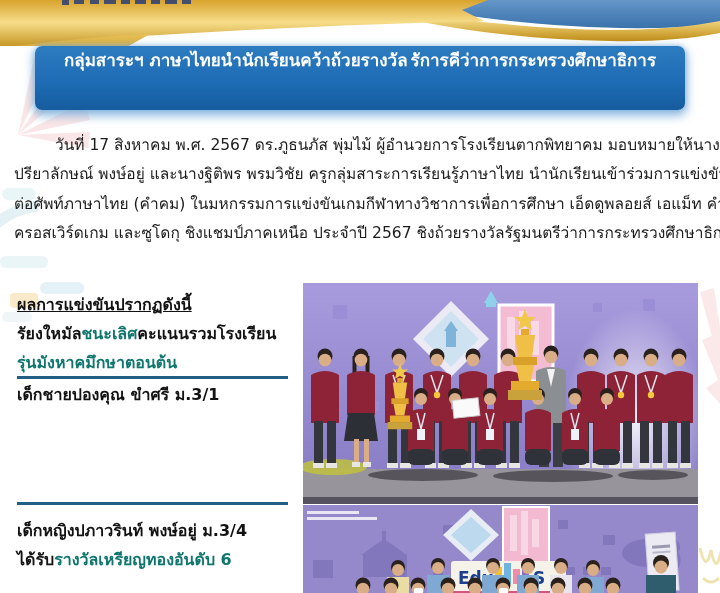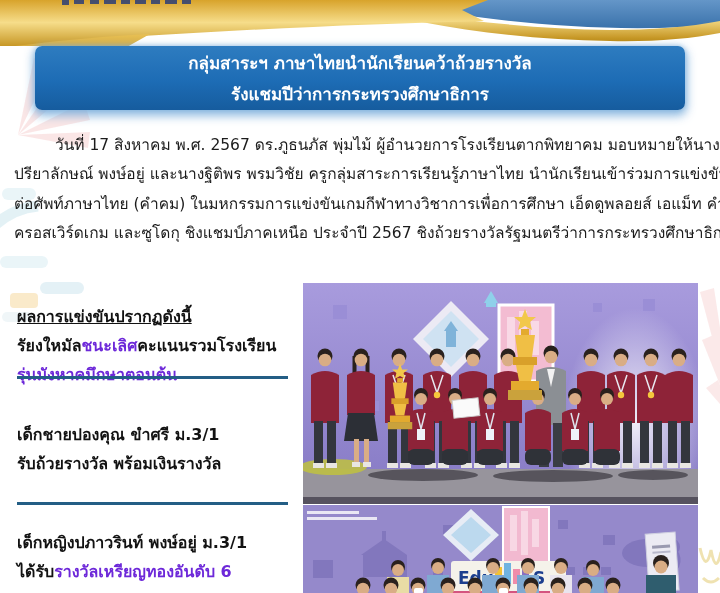--- a/index.html
+++ b/index.html
@@ -8,35 +8,35 @@
     font-family:"DejaVu Sans",sans-serif;
   }
   .layer{position:absolute;left:0;top:0;}
   
   .title-bar{
     position:absolute;left:35px;top:46px;width:650px;height:64px;
     background:linear-gradient(180deg,#2e7cc0 0%,#1d6cb5 55%,#165c9e 100%);
     border-radius:7px;
     box-shadow:0 4px 10px 2px rgba(125,175,220,.85),0 0 5px rgba(125,175,220,.6);
     color:#ffffff;font-weight:bold;font-size:17px;text-align:center;
-    display:flex;flex-direction:column;justify-content:center;gap:3px;
+    display:flex;flex-direction:row;justify-content:center;gap:3px;
     line-height:28px;z-index:3;
   }
   
   .article{
     position:absolute;left:14px;top:131px;width:695px;z-index:3;
     font-size:15.5px;line-height:29.3px;color:#1c1c1c;
   }
   .article .line{white-space:nowrap;}
   .article .indent{padding-left:41px;}
   
-  .col{position:absolute;left:17px;width:278px;z-index:3;font-weight:bold;color:#121212;margin-top:12px;}
+  .col{position:absolute;left:17px;width:278px;z-index:3;font-weight:bold;color:#121212;}
   .col .cline{font-size:16px;line-height:29px;white-space:nowrap;}
   .col .heading{text-decoration:underline;}
-  .red{color:#6d28d9;}
+  .red{color:#0f766e;}
   .divider{
     position:absolute;left:17px;width:271px;height:3px;background:#235e85;z-index:3;
   }
   
   .photo1{position:absolute;left:303px;top:283px;width:395px;height:221px;z-index:3;}
   .photo2-clip{position:absolute;left:303px;top:505px;width:395px;height:88px;overflow:hidden;z-index:3;}
 </style>
 </head>
 <body>
 
@@ -96,49 +96,48 @@
       <rect x="121" y="0" width="9" height="4"></rect>
         <rect x="135" y="0" width="11" height="4"></rect>
       <rect x="151" y="0" width="9" height="4"></rect>
         <rect x="165" y="0" width="12" height="4"></rect>
       <rect x="182" y="0" width="9" height="4"></rect>
     </g>
   </svg>
 
   <div class="title-bar">
     <div>กลุ่มสาระฯ ภาษาไทยนำนักเรียนคว้าถ้วยรางวัล</div>
-    <div>รังแชมปีว่าการกระทรวงศึกษาธิการ</div>
+    <div>รัการคีว่าการกระทรวงศึกษาธิการ</div>
   </div>
 
   <div class="article">
     <div class="line indent">วันที่ 17 สิงหาคม พ.ศ. 2567 ดร.ภูธนภัส พุ่มไม้ ผู้อำนวยการโรงเรียนตากพิทยาคม  มอบหมายให้นางสาว</div>
     <div class="line">ปรียาลักษณ์ พงษ์อยู่ และนางฐิติพร พรมวิชัย ครูกลุ่มสาระการเรียนรู้ภาษาไทย นำนักเรียนเข้าร่วมการแข่งขันการ</div>
     <div class="line">ต่อศัพท์ภาษาไทย (คำคม) ในมหกรรมการแข่งขันเกมกีฬาทางวิชาการเพื่อการศึกษา เอ็ดดูพลอยส์ เอแม็ท คำคม</div>
     <div class="line">ครอสเวิร์ดเกม และซูโดกุ ชิงแชมป์ภาคเหนือ ประจำปี 2567 ชิงถ้วยรางวัลรัฐมนตรีว่าการกระทรวงศึกษาธิการ</div>
   </div>
 
   <div class="col" style="top:290px">
     <div class="cline heading">ผลการแข่งขันปรากฏดังนี้</div>
     <div class="cline">
       <span>รัยงใหมัล</span><span class="red">ชนะเลิศ</span><span>คะแนนรวมโรงเรียน</span>
     </div>
     <div class="cline red">รุ่นมังหาคมึกษาตอนต้น</div>
   </div>
 
   <div class="divider" style="top:376px"></div>
 
-  <div class="col" style="top:408px">
+  <div class="col" style="top:380px">
     <div class="cline">เด็กชายปองคุณ  ขำศรี  ม.3/1</div>
-    <div class="cline">รับถ้วยรางวัล พร้อมเงินรางวัล</div>
   </div>
 
   <div class="divider" style="top:502px"></div>
 
   <div class="col" style="top:516px">
-    <div class="cline">เด็กหญิงปภาวรินท์ พงษ์อยู่ ม.3/1</div>
+    <div class="cline">เด็กหญิงปภาวรินท์ พงษ์อยู่ ม.3/4</div>
     <div class="cline">
       <span>ได้รับ</span><span class="red">รางวัลเหรียญทองอันดับ 6</span>
     </div>
   </div>
 
   <svg class="photo1" viewBox="0 0 395 221">
     <defs>
       <linearGradient id="bgP1" x1="0" y1="0" x2="0" y2="1">
         <stop offset="0" stop-color="#a89bdd"></stop>
           <stop offset="1" stop-color="#8579c4"></stop>

